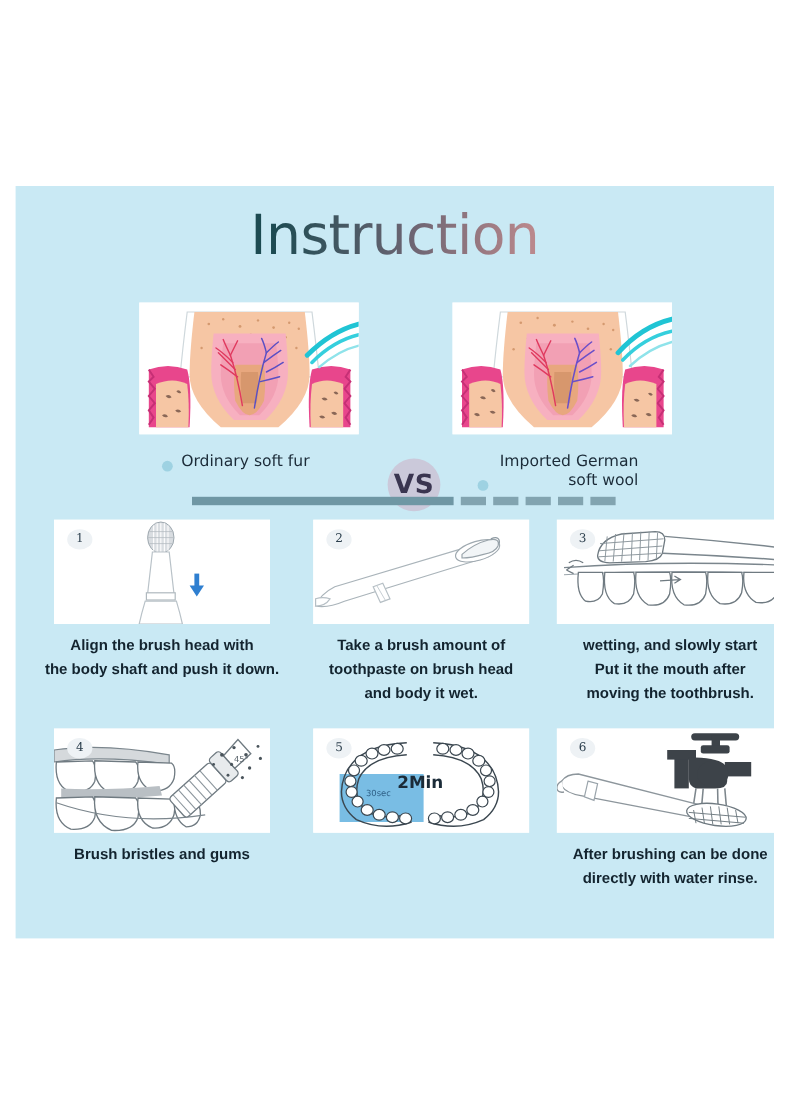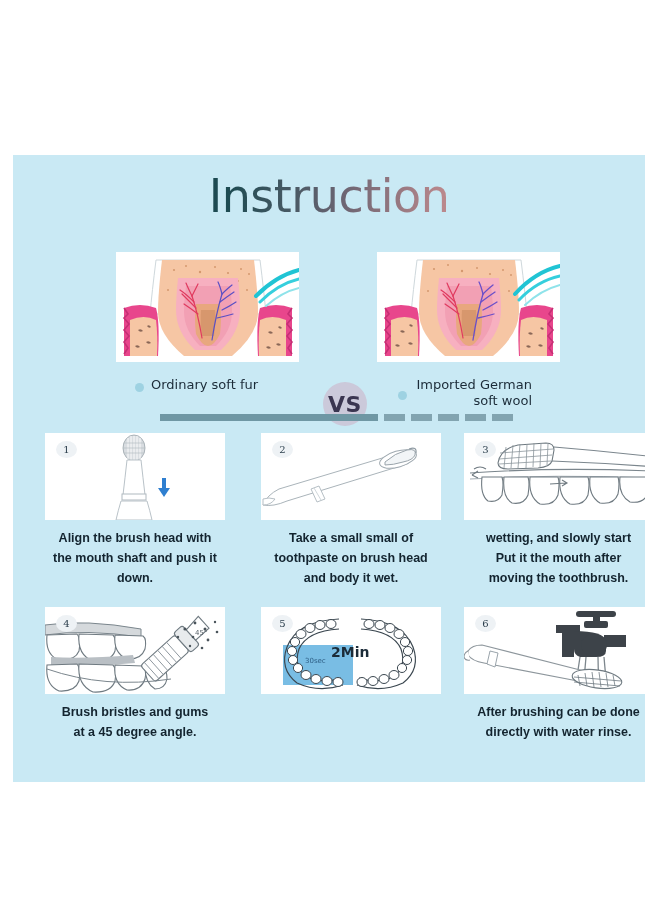--- a/index.html
+++ b/index.html
@@ -87,21 +87,21 @@
     position: absolute;
     top: 222px;
     left: 0;
     width: 632px;
     height: 44px;
   }
   .legend-item {
     position: absolute;
     top: 0;
     display: flex;
-    align-items: center;
+    align-items: flex-end;
     gap: 7px;
   }
   .legend-item.a { left: 122px; }
   .legend-item.b { left: 385px; }
   .dot {
     width: 9px;
     height: 9px;
     border-radius: 50%;
     background: #9ed2e2;
     margin-top: 5px;
@@ -400,21 +400,21 @@
 
             <g fill="#2f7fd0">
               <rect x="117" y="45" width="4" height="11"></rect>
               <path d="M113 55 L125 55 L119 64 Z"></path>
             </g>
           </svg>
           <div class="step-num">1</div>
         </div>
         <div class="step-caption">
           <div>Align the brush head with</div>
-          <div>the mouth shaft and push it down.</div>
+          <div>the body shaft and push it down.</div>
         </div>
       </div>
 
       <div class="step c2">
         <div class="step-img">
           <svg viewBox="0 0 180 87" xmlns="http://www.w3.org/2000/svg">
             <rect width="180" height="87" fill="#ffffff"></rect>
 
             <path d="M2 72 Q6 62 18 56 L138 20 Q148 17 152 22 Q154 27 146 31 L26 68 Q12 74 2 72 Z" fill="#ffffff" stroke="#aab4ba" stroke-width="1"></path>
 
@@ -424,21 +424,21 @@
             <ellipse cx="137" cy="26" rx="19" ry="8" transform="rotate(-16 137 26)" fill="#ffffff" stroke="#9fa9b0" stroke-width="1"></ellipse>
 
             <path d="M124 29 Q134 20 146 17 Q156 15 154 22 Q152 27 142 29 Q132 32 124 32 Z" fill="#f2f5f7" stroke="#9aa4ab" stroke-width="1"></path>
             <path d="M148 16 Q156 13 155 20" fill="none" stroke="#8e9aa2" stroke-width="1.1"></path>
 
             <path d="M2 66 Q8 64 14 66 Q10 72 2 72 Z" fill="#ffffff" stroke="#b6bfc5" stroke-width="1"></path>
           </svg>
           <div class="step-num">2</div>
         </div>
         <div class="step-caption">
-          <div>Take a small small of</div>
+          <div>Take a brush amount of</div>
           <div>toothpaste on brush head</div>
           <div>and body it wet.</div>
         </div>
       </div>
 
       <div class="step c3">
         <div class="step-img">
           <svg viewBox="0 0 194 87" xmlns="http://www.w3.org/2000/svg">
             <rect width="194" height="87" fill="#ffffff"></rect>
 
@@ -537,21 +537,20 @@
                 <circle cx="170" cy="15" r="1.2"></circle>
               <circle cx="157" cy="41" r="1.3"></circle>
                 <circle cx="145" cy="39" r="1.2"></circle>
             </g>
             <text x="150" y="28" font-family="DejaVu Sans, sans-serif" font-size="7" fill="#5a646b">45°</text>
           </svg>
           <div class="step-num">4</div>
         </div>
         <div class="step-caption">
           <div>Brush bristles and gums</div>
-          <div>at a 45 degree angle.</div>
         </div>
       </div>
 
       <div class="step c2">
         <div class="step-img">
           <svg viewBox="0 0 180 87" xmlns="http://www.w3.org/2000/svg">
             <rect width="180" height="87" fill="#ffffff"></rect>
 
             <rect x="22" y="38" width="70" height="40" fill="#79bde4"></rect>
 

